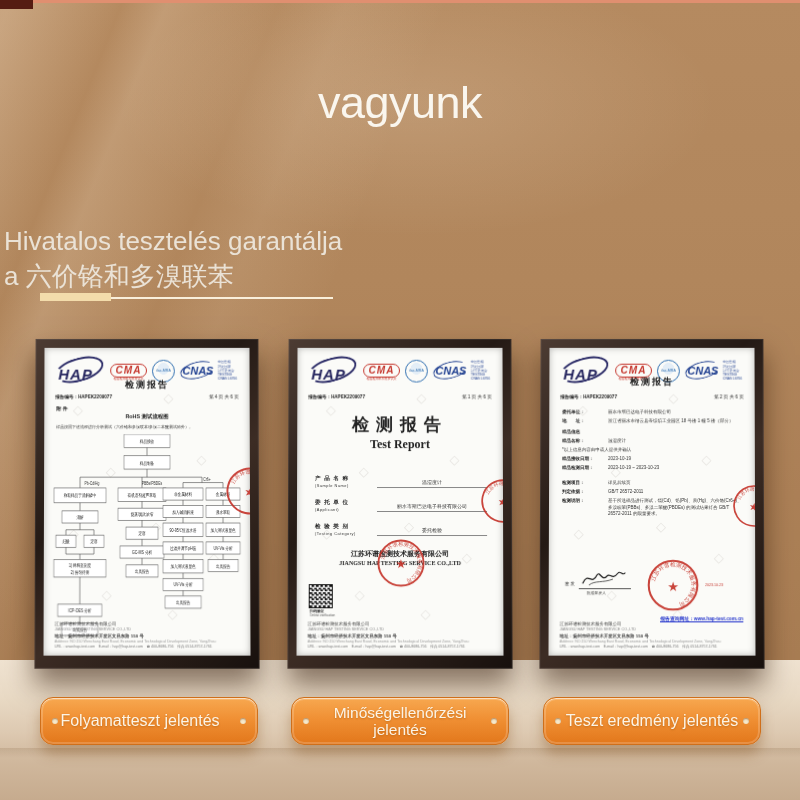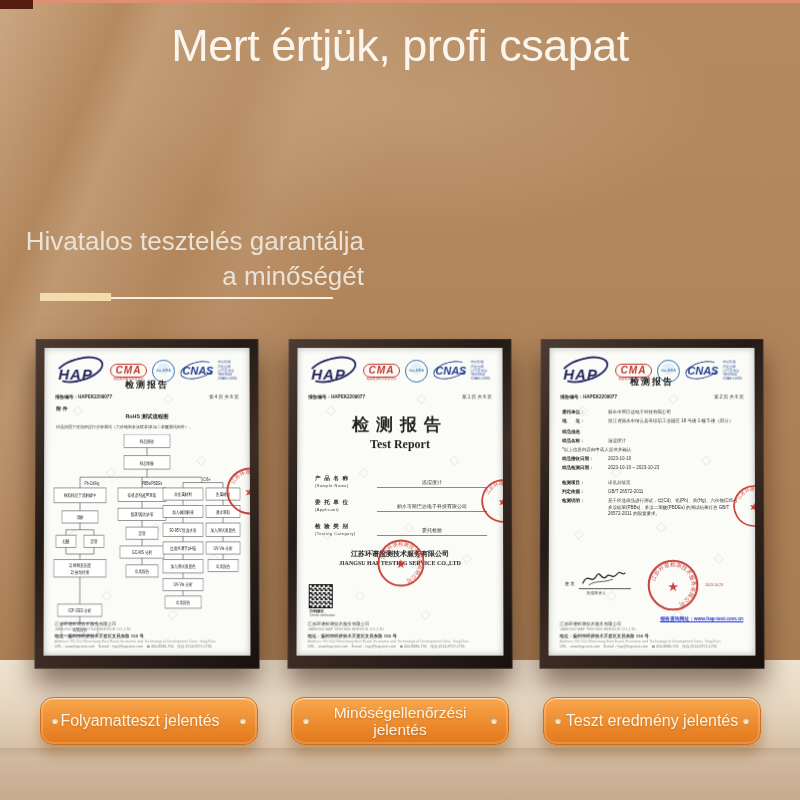--- a/index.html
+++ b/index.html
@@ -8,21 +8,21 @@
          background:linear-gradient(180deg,#b58a60 0%,#b1865c 35%,#ac8056 62%,#a87c52 82%);}
   .glow{position:absolute;inset:0;background:radial-gradient(430px 190px at 52% 13%,rgba(255,240,220,.16),transparent 70%);pointer-events:none;}
   .streaks{position:absolute;inset:0;background:linear-gradient(112deg,rgba(247,228,203,.30) 1%,transparent 11%,rgba(247,228,203,.20) 15%,transparent 25%,rgba(247,228,203,.10) 31%,transparent 40%);pointer-events:none;}
   .topline{position:absolute;left:33px;top:0;right:0;height:3px;background:#e08f70;}
   .topcorner{position:absolute;left:0;top:0;width:33px;height:9px;background:#551c12;}
 
   .title{position:absolute;left:0;top:18px;width:100%;text-align:center;margin:0;
          color:#faf6ee;font-size:45px;font-weight:400;line-height:1.26;letter-spacing:-.5px;}
   .sub{position:absolute;left:40px;right:40px;top:148px;margin:0;text-align:center;
        color:#efe2d0;font-size:19px;font-weight:400;line-height:1.55;}
-  .sec{position:absolute;left:4px;top:224px;width:360px;margin:0;text-align:right;
+  .sec{position:absolute;left:4px;top:224px;width:360px;margin:0;text-align:left;
        color:#eae2d6;font-size:26px;font-weight:400;line-height:1.35;}
   .ul-thin{position:absolute;left:40px;top:297px;width:293px;height:2px;background:#fdf4e1;opacity:.95;}
   .ul-thick{position:absolute;left:40px;top:293px;width:71px;height:8px;background:#f3dcab;}
 
   .shelf{position:absolute;left:0;top:660px;width:800px;height:140px;z-index:1;
          background:linear-gradient(180deg,#f0e3d1 0%,#e9dac5 26%,#ddc9b1 52%,#d0b89d 72%,#c6ab8e 100%);}
   .shelf::after{content:"";position:absolute;left:0;top:88px;width:100%;height:10px;
          background:linear-gradient(180deg,rgba(120,85,50,.18),rgba(120,85,50,0));}
 
   
@@ -138,25 +138,25 @@
 </style>
 </head>
 <body>
 
 <div class="stage">
   <div class="glow"></div>
   <div class="streaks"></div>
   <div class="topline"></div>
   <div class="topcorner"></div>
 
-  <h1 class="title"><span>Mert értjük, profi csapat</span><br></h1>
+  <h1 class="title"><br><span>vagyunk</span></h1>
 
   <p class="sub"><br></p>
 
-  <h2 class="sec"><span>Hivatalos tesztelés garantálja</span><br><span>a minőségét</span></h2>
+  <h2 class="sec"><span>Hivatalos tesztelés garantálja</span><br><span>a 六价铬和多溴联苯</span></h2>
   <div class="ul-thin"></div>
   <div class="ul-thick"></div>
 
   <div class="shelf"></div>
 
   <div class="frame f1">
     <div class="paper">
       <div class="wm">
         <span>◇</span>
           <span>◇</span>

